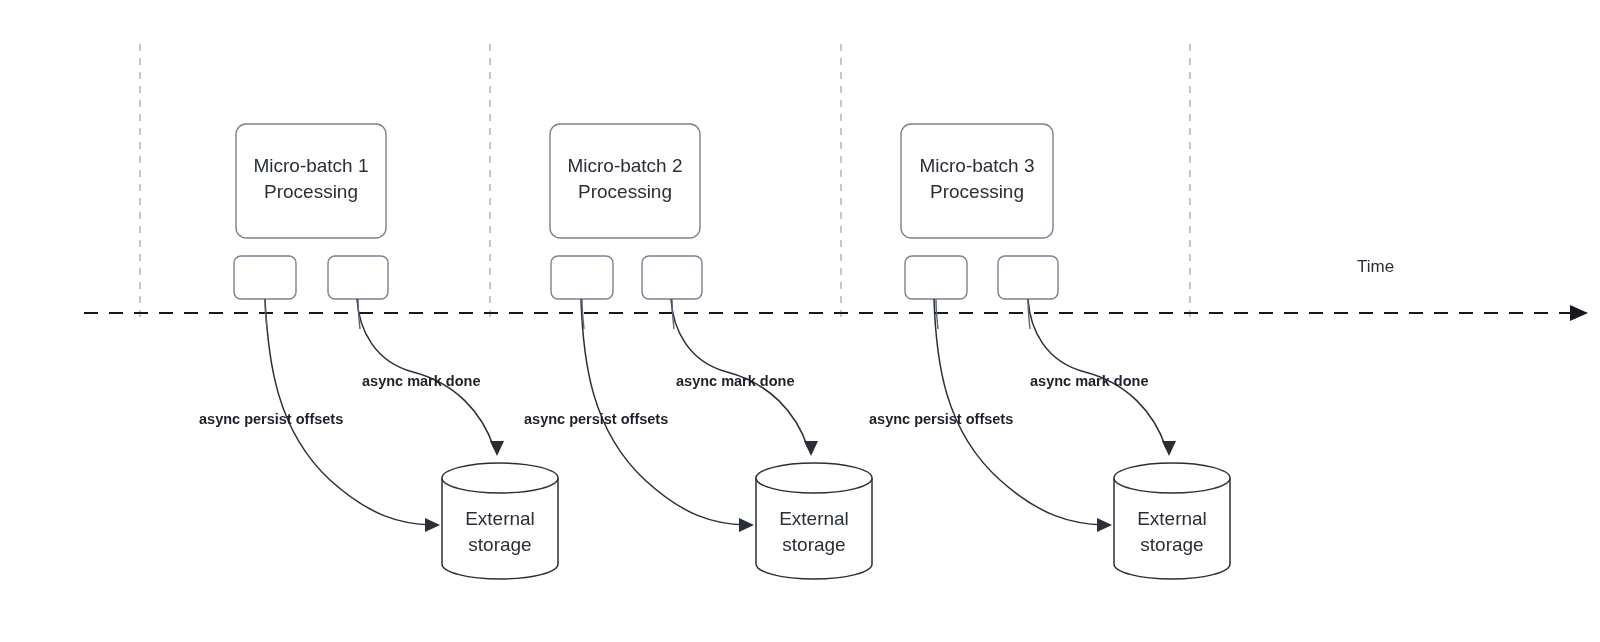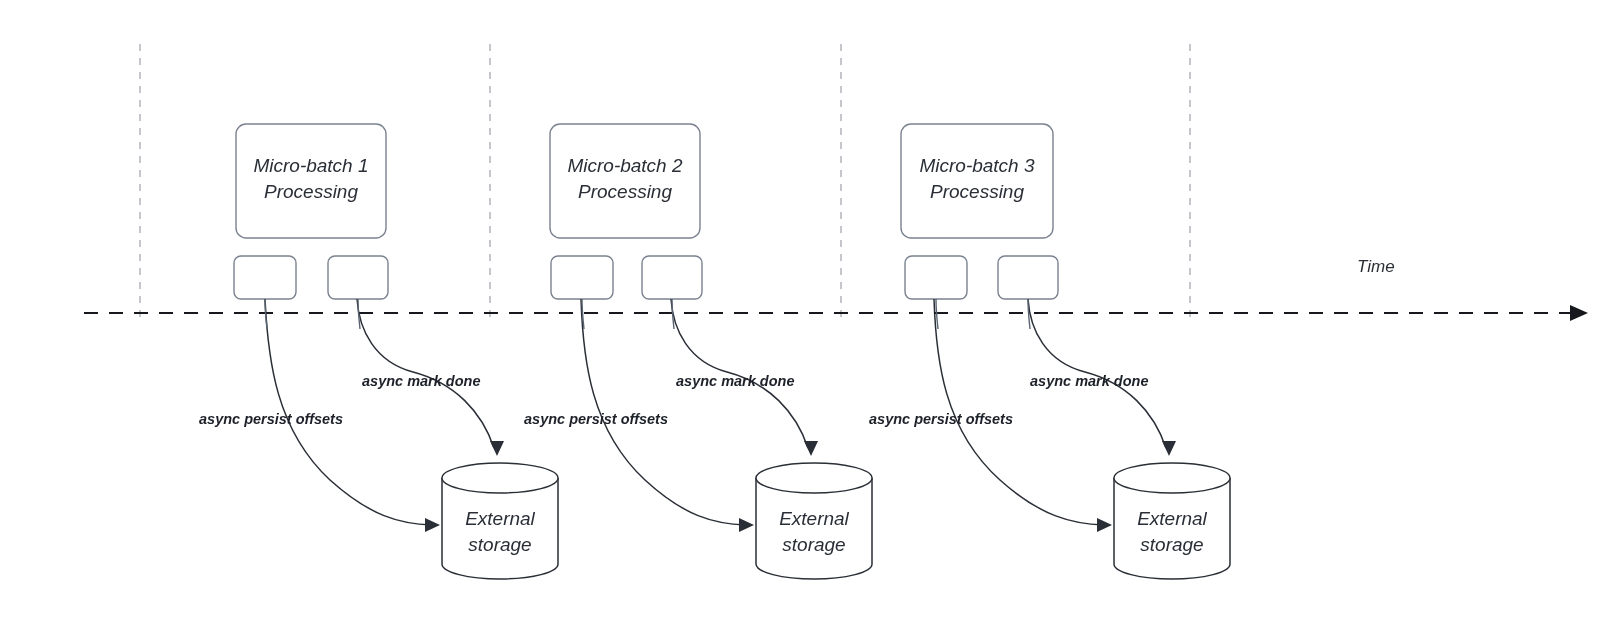--- a/index.html
+++ b/index.html
@@ -10,21 +10,20 @@
   body {
     font-family: "Liberation Sans", sans-serif;
     -webkit-font-smoothing: antialiased;
   }
   #stage {
     position: relative;
     width: 1600px;
     height: 642px;
     background: #ffffff;
     overflow: hidden;
-    font-style: italic;
   }
   #diagram {
     position: absolute;
     left: 0;
     top: 0;
     width: 1600px;
     height: 642px;
     display: block;
   }
   .batch-label {

